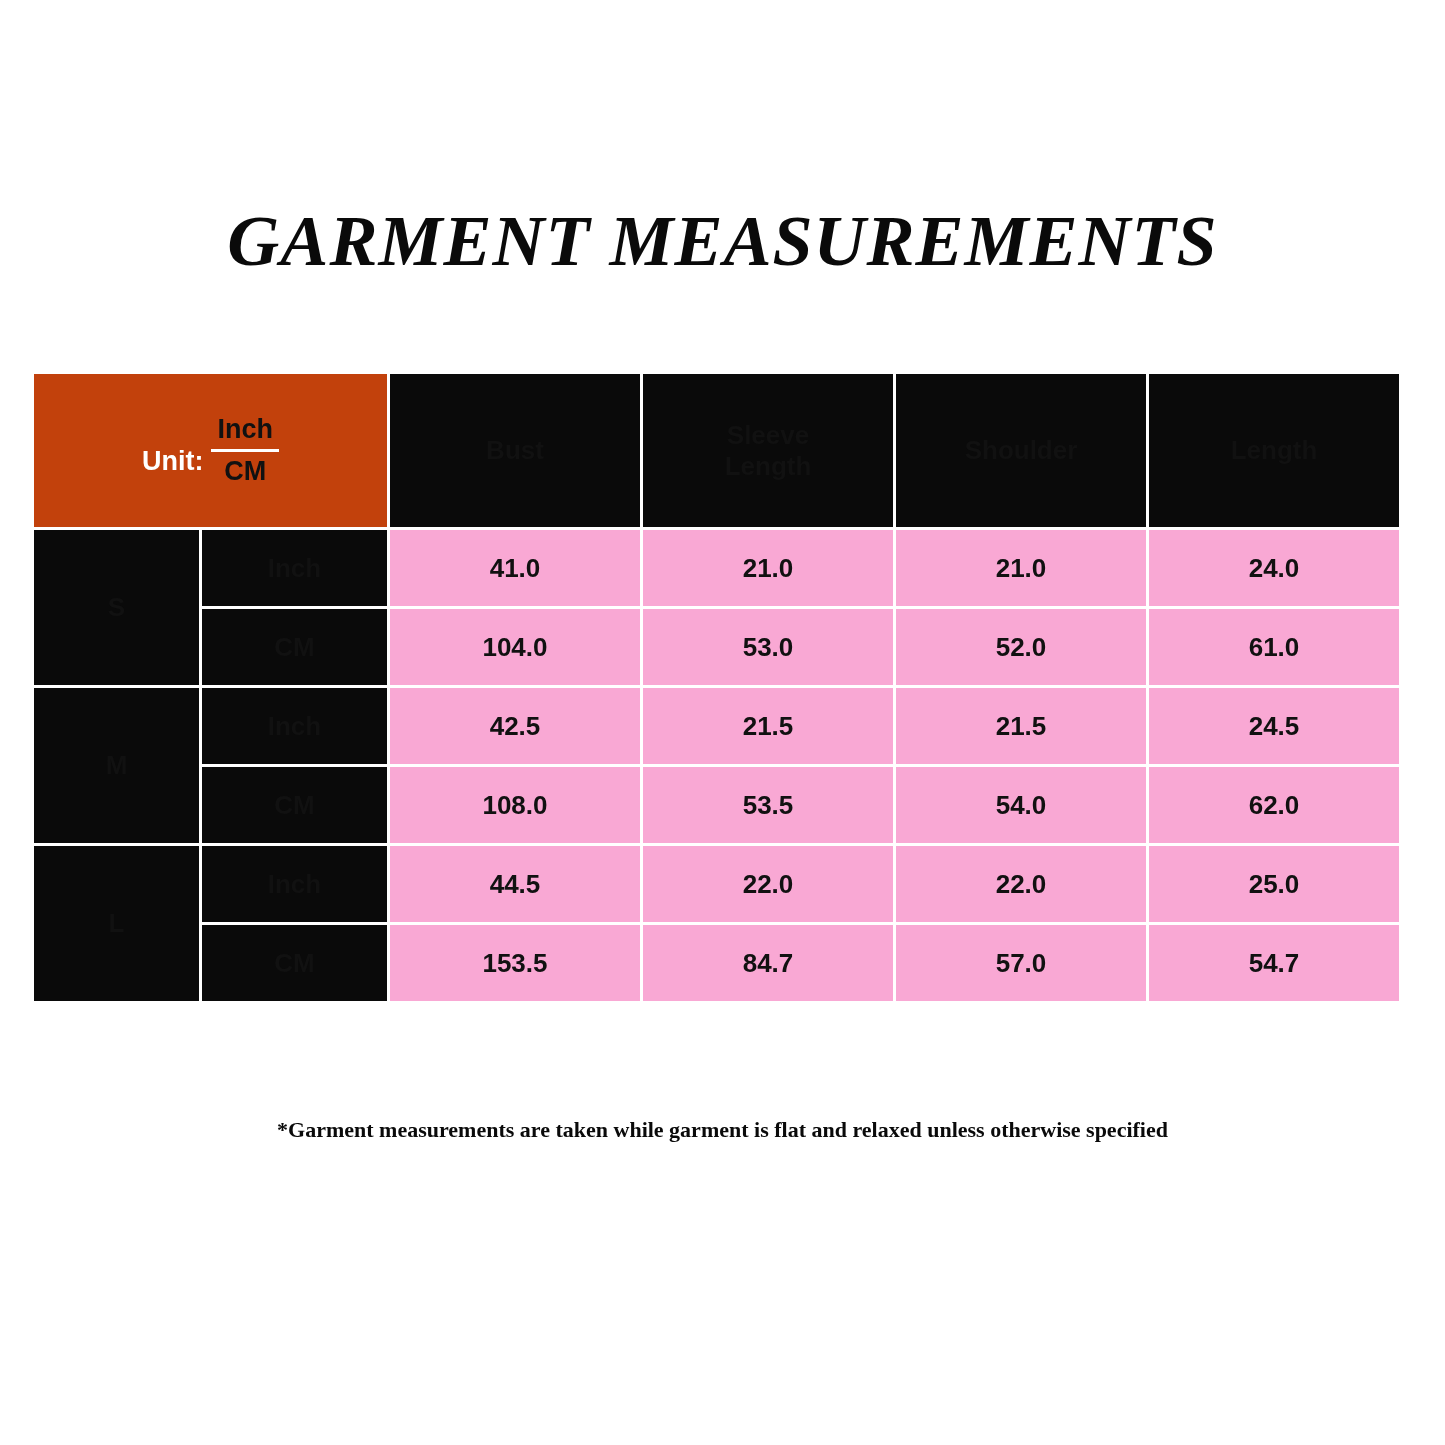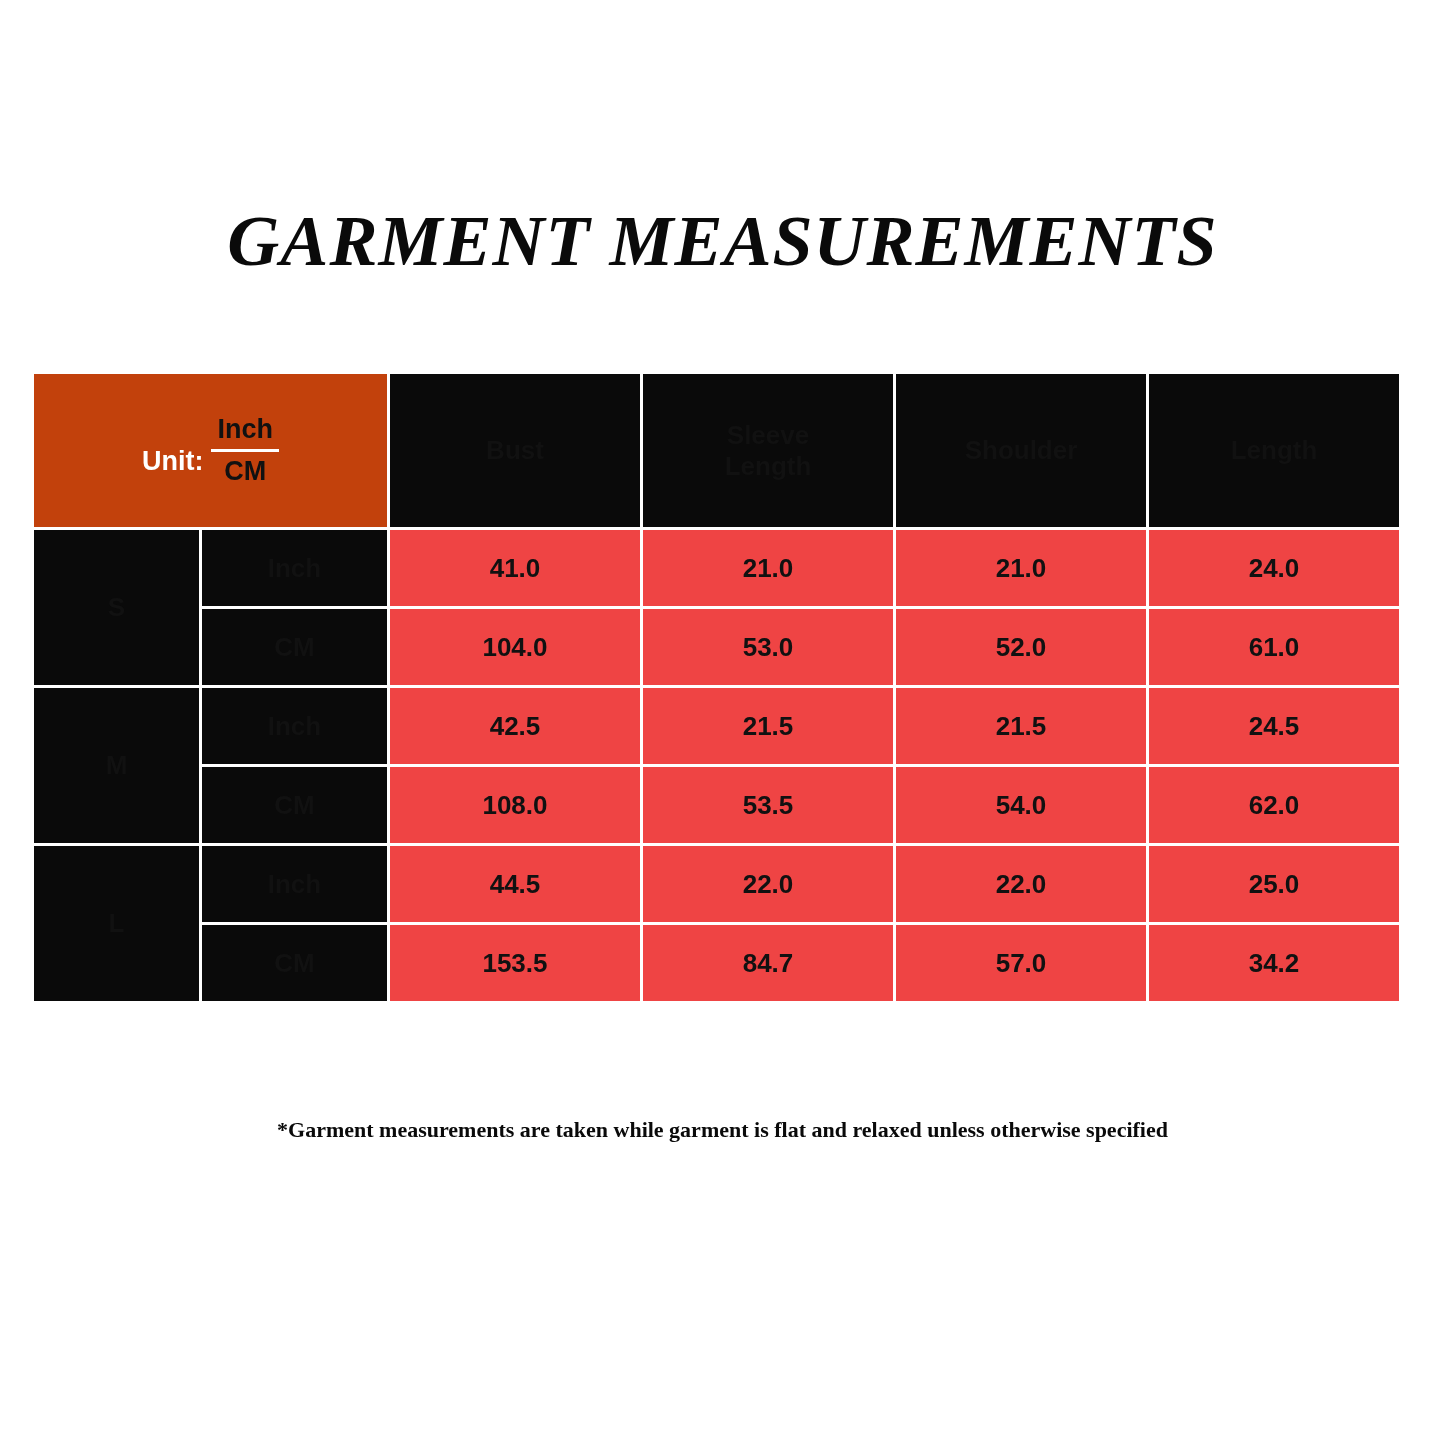--- a/index.html
+++ b/index.html
@@ -115,21 +115,21 @@
   }
 
   td.unit-cell {
     background: #0a0a0a;
     color: #ffffff;
     font-size: 27px;
     height: 76px;
   }
 
   td.val {
-    background: #ef4444;
+    background: #f9a8d4;
     color: #111111;
     height: 76px;
     font-size: 28px;
   }
 
   .footnote {
     position: absolute;
     top: 1117px;
     left: 0;
     width: 1445px;
@@ -216,21 +216,21 @@
           <td class="val">44.5</td>
           <td class="val">22.0</td>
           <td class="val">22.0</td>
           <td class="val">25.0</td>
         </tr>
         <tr>
           <td class="unit-cell">CM</td>
           <td class="val">153.5</td>
           <td class="val">84.7</td>
           <td class="val">57.0</td>
-          <td class="val">34.2</td>
+          <td class="val">54.7</td>
         </tr>
       </tbody>
     </table>
   </div>
 
   <div class="footnote">*Garment measurements are taken while garment is flat and relaxed unless otherwise specified</div>
 
 </div>
 
 </body></html>

